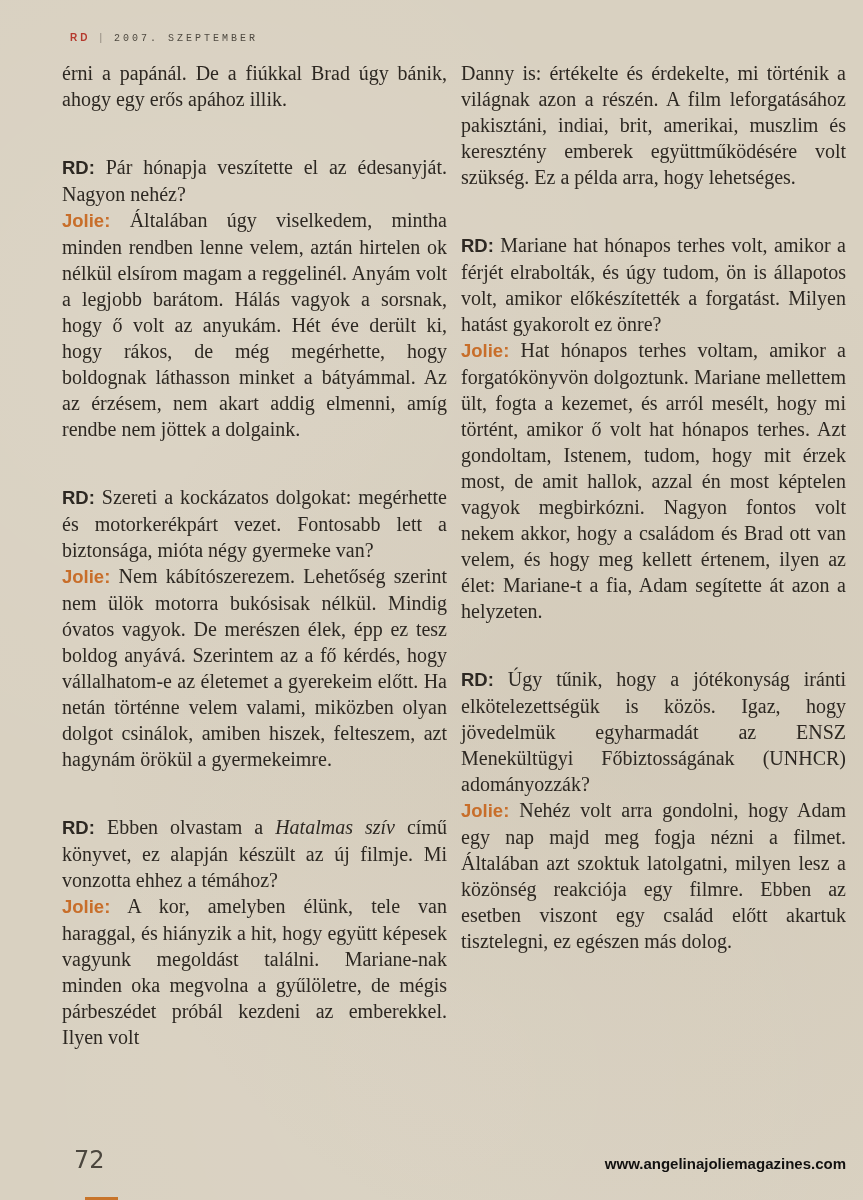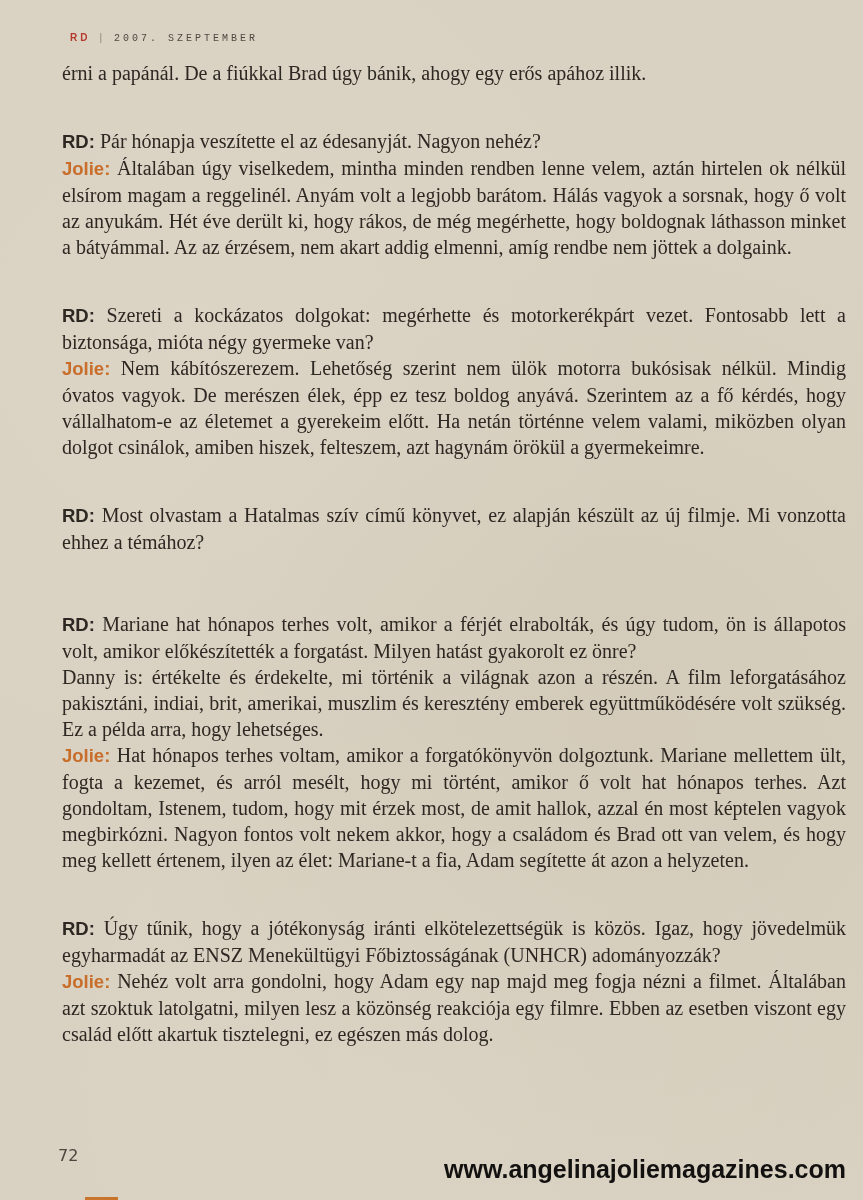--- a/index.html
+++ b/index.html
@@ -23,47 +23,47 @@
     font-size:10px;font-weight:700;
     letter-spacing:3px;
     display:flex;align-items:baseline;gap:9px;
     color:#4e4940;
   }
   .brand{color:#b5392c;}
   .pipe{color:#8d857a;font-weight:400;}
   .issue{font-weight:500;color:#4e4940;font-family:Liberation Mono, monospace;}
   .cols{
     position:absolute;top:60px;left:62px;width:784px;
-    display:flex;gap:14px;flex-direction:column;
+    display:flex;gap:14px;
   }
   .col{flex:1 1 0;min-width:0;}
   .para{
     margin:0;
     font-size:20px;line-height:26px;
     color:#2d2822;
     text-align:justify;
     text-justify:inter-word;
   }
   .para.gap{margin-top:42px;}
   .s-rd, .s-jolie{
     font-family:"Liberation Sans",sans-serif;
     font-weight:700;font-size:18.5px;
   }
   .s-rd{color:#2d2822;}
   .s-jolie{color:#c86e2a;}
-  .s-italic{}
+  .s-italic{font-style:italic;}
   .page-number{
-    position:absolute;left:58px;top:1146px;
+    position:absolute;left:74px;top:1146px;
     font-family:"DejaVu Sans",sans-serif;
-    font-size:16px;color:#4b463e;
+    font-size:24px;color:#4b463e;
   }
   .website{
     position:absolute;right:17px;top:1155px;
     font-family:"Liberation Sans",sans-serif;
-    font-weight:700;font-size:25px;color:#121110;
+    font-weight:700;font-size:15px;color:#121110;
   }
   .corner-strip{
     position:absolute;left:85px;bottom:0;
     width:33px;height:3px;background:#c8742a;
   }
 </style>
 </head>
 <body>
 
 <div class="page">
@@ -74,25 +74,26 @@
     <span class="issue">2007. SZEPTEMBER</span>
   </div>
 
   <div class="cols">
     <div class="col" id="col-left">
         <p class="para"><span class="s-normal">érni a papánál. De a fiúkkal Brad úgy bánik, ahogy egy erős apához illik.</span></p>
         <p class="para gap"><span class="s-rd">RD:</span><span class="s-normal"> Pár hónapja veszítette el az édesanyját. Nagyon nehéz?</span></p>
         <p class="para"><span class="s-jolie">Jolie:</span><span class="s-normal"> Általában úgy viselkedem, mintha minden rendben lenne velem, aztán hirtelen ok nélkül elsírom magam a reggelinél. Anyám volt a legjobb barátom. Hálás vagyok a sorsnak, hogy ő volt az anyukám. Hét éve derült ki, hogy rákos, de még megérhette, hogy boldognak láthasson minket a bátyámmal. Az az érzésem, nem akart addig elmenni, amíg rendbe nem jöttek a dolgaink.</span></p>
         <p class="para gap"><span class="s-rd">RD:</span><span class="s-normal"> Szereti a kockázatos dolgokat: megérhette és motorkerékpárt vezet. Fontosabb lett a biztonsága, mióta négy gyermeke van?</span></p>
         <p class="para"><span class="s-jolie">Jolie:</span><span class="s-normal"> Nem kábítószerezem. Lehetőség szerint nem ülök motorra bukósisak nélkül. Mindig óvatos vagyok. De merészen élek, épp ez tesz boldog anyává. Szerintem az a fő kérdés, hogy vállalhatom-e az életemet a gyerekeim előtt. Ha netán történne velem valami, miközben olyan dolgot csinálok, amiben hiszek, felteszem, azt hagynám örökül a gyermekeimre.</span></p>
-        <p class="para gap"><span class="s-rd">RD:</span><span class="s-normal"> Most olvastam a </span><span class="s-italic">Hatalmas szív</span><span class="s-normal"> című könyvet, ez alapján készült az új filmje. Mi vonzotta ehhez a témához?</span></p>
+        <p class="para gap"><span class="s-rd">RD:</span><span class="s-normal"> Ebben olvastam a </span><span class="s-italic">Hatalmas szív</span><span class="s-normal"> című könyvet, ez alapján készült az új filmje. Mi vonzotta ehhez a témához?</span></p>
+        <p class="para"><span class="s-jolie">Jolie:</span><span class="s-normal"> A kor, amelyben élünk, tele van haraggal, és hiányzik a hit, hogy együtt képesek vagyunk megoldást találni. Mariane-nak minden oka megvolna a gyűlöletre, de mégis párbeszédet próbál kezdeni az emberekkel. Ilyen volt</span></p>
       </div>
     <div class="col" id="col-right">
+        <p class="para"><span class="s-normal">Danny is: értékelte és érdekelte, mi történik a világnak azon a részén. A film leforgatásához pakisztáni, indiai, brit, amerikai, muszlim és keresztény emberek együttműködésére volt szükség. Ez a példa arra, hogy lehetséges.</span></p>
         <p class="para gap"><span class="s-rd">RD:</span><span class="s-normal"> Mariane hat hónapos terhes volt, amikor a férjét elrabolták, és úgy tudom, ön is állapotos volt, amikor előkészítették a forgatást. Milyen hatást gyakorolt ez önre?</span></p>
-        <p class="para"><span class="s-normal">Danny is: értékelte és érdekelte, mi történik a világnak azon a részén. A film leforgatásához pakisztáni, indiai, brit, amerikai, muszlim és keresztény emberek együttműködésére volt szükség. Ez a példa arra, hogy lehetséges.</span></p>
         <p class="para"><span class="s-jolie">Jolie:</span><span class="s-normal"> Hat hónapos terhes voltam, amikor a forgatókönyvön dolgoztunk. Mariane mellettem ült, fogta a kezemet, és arról mesélt, hogy mi történt, amikor ő volt hat hónapos terhes. Azt gondoltam, Istenem, tudom, hogy mit érzek most, de amit hallok, azzal én most képtelen vagyok megbirkózni. Nagyon fontos volt nekem akkor, hogy a családom és Brad ott van velem, és hogy meg kellett értenem, ilyen az élet: Mariane-t a fia, Adam segítette át azon a helyzeten.</span></p>
         <p class="para gap"><span class="s-rd">RD:</span><span class="s-normal"> Úgy tűnik, hogy a jótékonyság iránti elkötelezettségük is közös. Igaz, hogy jövedelmük egyharmadát az ENSZ Menekültügyi Főbiztosságának (UNHCR) adományozzák?</span></p>
         <p class="para"><span class="s-jolie">Jolie:</span><span class="s-normal"> Nehéz volt arra gondolni, hogy Adam egy nap majd meg fogja nézni a filmet. Általában azt szoktuk latolgatni, milyen lesz a közönség reakciója egy filmre. Ebben az esetben viszont egy család előtt akartuk tisztelegni, ez egészen más dolog.</span></p>
       </div>
   </div>
 
   <div class="page-number">72</div>
   <div class="website">www.angelinajoliemagazines.com</div>
   <div class="corner-strip"></div>
 

